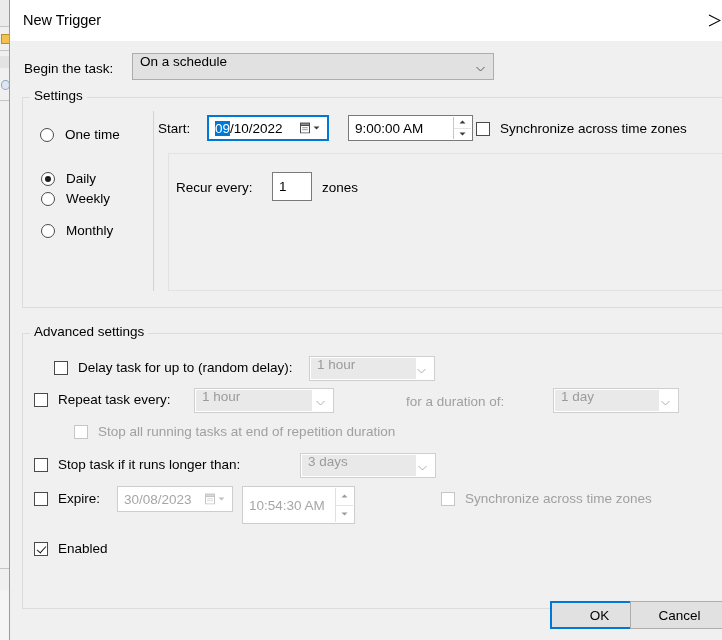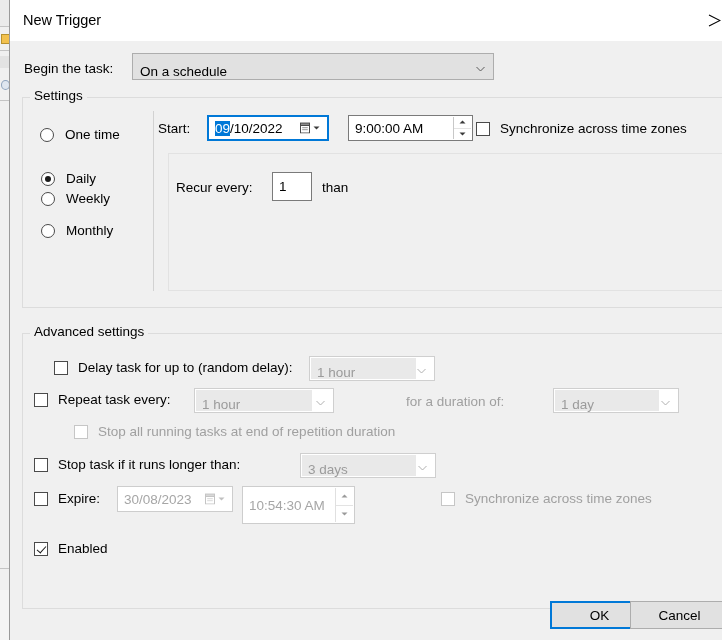--- a/index.html
+++ b/index.html
@@ -88,21 +88,21 @@
   }
   .lbl.dim { color: #a0a0a0; }
 
   
   .combo {
     position: absolute;
     box-sizing: border-box;
     background: #e1e1e1;
     border: 1px solid #adadad;
     display: flex;
-    align-items: flex-end;
+    align-items: flex-start;
   }
   .combo .ctext {
     font-size: 13.5px;
     color: #000;
     padding-left: 7px;
     white-space: nowrap;
     overflow: hidden;
   }
   .combo .carrow {
     position: absolute;
@@ -377,21 +377,21 @@
     <div class="cb-row" style="left:466px; top:80px;">
       <span class="cb-mark"></span>
       <span class="clabel">Synchronize across time zones</span>
     </div>
 
     <div id="recur-panel" style="left:158px; top:112px; width:568px; height:138px;"></div>
     <div class="lbl" style="left:166px; top:139px;">Recur every:</div>
     <div class="tbox" style="left:262px; top:131px; width:40px; height:29px;">
       <span class="tval">1</span>
     </div>
-    <div class="lbl" style="left:312px; top:139px;">than</div>
+    <div class="lbl" style="left:312px; top:139px;">zones</div>
 
     <div class="groupbox" style="left:12px; top:292px; width:714px; height:276px;"></div>
     <div class="grouplabel" style="left:20px; top:283px;">Advanced settings</div>
 
     <div class="cb-row" style="left:24px; top:319px;margin-left:20px;">
       <span class="cb-mark"></span>
       <span class="clabel">Delay task for up to (random delay):</span>
     </div>
     <div class="combo split" style="left:299px; top:315px; width:126px; height:25px;">
       <span class="fill" style="width:105px;"></span>

